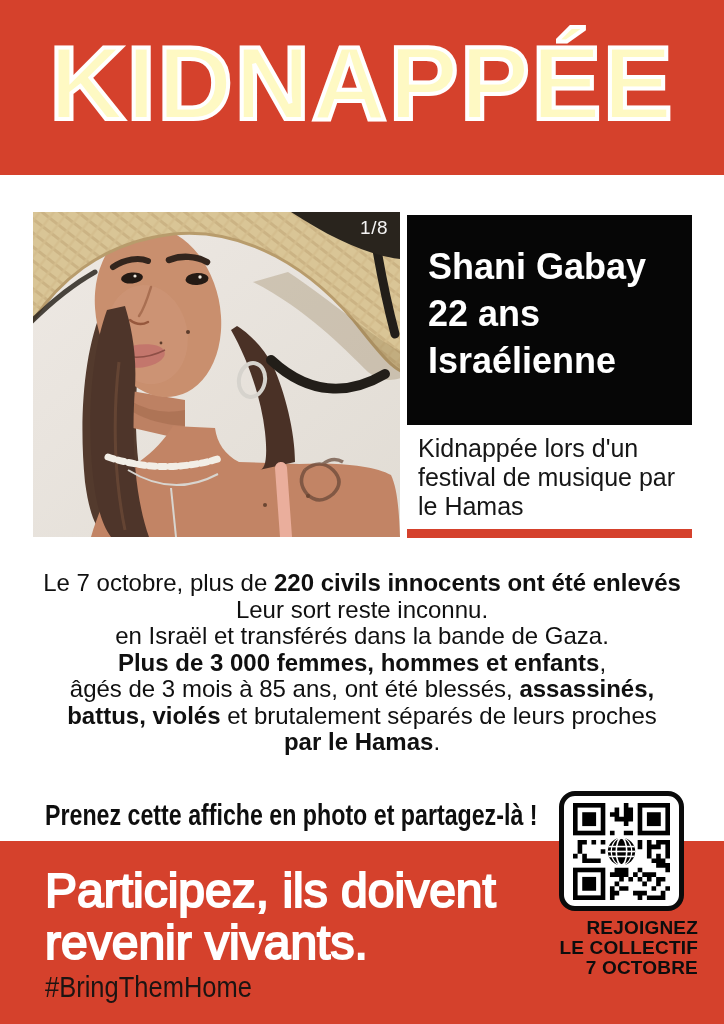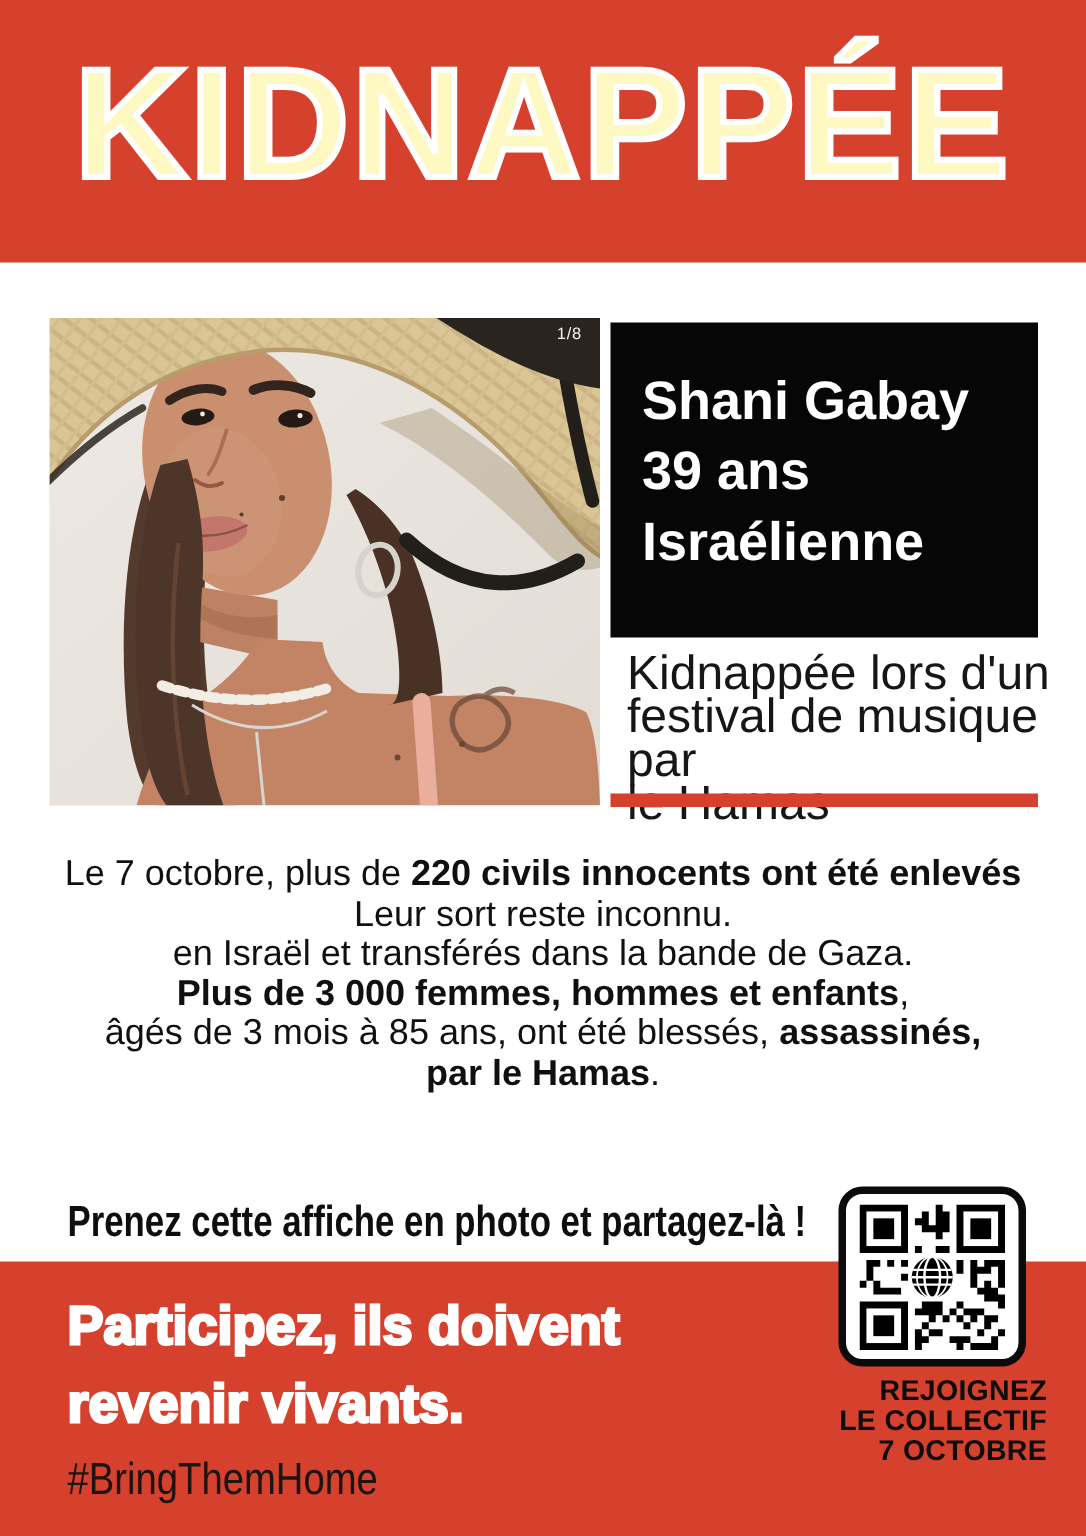--- a/index.html
+++ b/index.html
@@ -9,39 +9,39 @@
     --red:#d5412c; --ink:#0c0c0c;
   }
   
   .banner-top{position:absolute;left:0;top:0;width:724px;height:175px;background:var(--red);
     display:flex;align-items:center;justify-content:center;}
   .banner-title{font-size:104px;font-weight:700;color:#fef9c3;letter-spacing:2px;
     -webkit-text-stroke:4px #fff;padding-bottom:8px;white-space:nowrap;}
   
   .photo{position:absolute;left:33px;top:212px;width:367px;height:325px;overflow:hidden;background:#eae6e1;}
   .photo svg{display:block;}
-  .photo-corner{position:absolute;top:5px;right:12px;color:#fff;font-size:11px;opacity:.95;letter-spacing:.5px;}
+  .photo-corner{position:absolute;top:5px;right:12px;color:#fff;font-size:19px;opacity:.95;letter-spacing:.5px;}
   
   .info-box{position:absolute;left:407px;top:215px;width:285px;height:210px;background:#060606;
     color:#fff;box-sizing:border-box;padding:28px 8px 15px 21px;}
   .info-line{font-size:36px;font-weight:700;line-height:47px;white-space:nowrap;}
   
-  .context{position:absolute;left:418px;top:434px;width:300px;font-size:32px;line-height:29px;color:#161616;}
+  .context{position:absolute;left:418px;top:434px;width:300px;font-size:25px;line-height:29px;color:#161616;}
   .context .bold{font-weight:400;}
   .red-underline{position:absolute;left:407px;top:529px;width:285px;height:9px;background:var(--red);}
   
   .body-text{position:absolute;left:0;top:570px;width:724px;text-align:center;
     font-size:24px;line-height:26.5px;color:#101010;}
   .body-text b{font-weight:700;}
   
   .share-line{position:absolute;left:45px;top:799px;font-size:29px;font-weight:700;color:#0e0e0e;
     transform:scaleX(.8);transform-origin:left top;white-space:nowrap;}
   
   .banner-bottom{position:absolute;left:0;top:841px;width:724px;height:183px;background:var(--red);}
-  .cta{position:absolute;left:45px;color:#fff;font-weight:700;font-size:36px;
+  .cta{position:absolute;left:45px;color:#fff;font-weight:400;font-size:48px;
     -webkit-text-stroke:2px #fff;white-space:nowrap;}
   .cta1{top:22px;} .cta2{top:74px;}
   .hashtag{position:absolute;left:45px;top:129px;font-size:30px;color:#1c1412;
     transform:scaleX(.85);transform-origin:left top;white-space:nowrap;}
   
   .qr-box{position:absolute;left:559px;top:791px;width:125px;height:120px;background:#fff;
     border:5px solid #0b0b0b;border-radius:16px;box-sizing:border-box;
     display:flex;align-items:center;justify-content:center;z-index:2;}
   .qr-caption{position:absolute;left:546px;top:918px;width:152px;text-align:right;
     font-size:19px;font-weight:700;line-height:20px;color:#0d0d0d;letter-spacing:.2px;z-index:2;}
@@ -125,37 +125,38 @@
     <path d="M248,256 L253,325" stroke="#eaae9c" stroke-width="12" stroke-linecap="round"></path>
     <path d="M272,258 q15,-12 28,0 q12,12 0,24 q-14,12 -26,0 q-10,-12 -2,-24 M290,252 q10,-8 20,-2" stroke="#654636" stroke-width="3.5" fill="none" opacity=".7"></path>
     <circle cx="232" cy="293" r="2" fill="#6b4632"></circle>
     <circle cx="275" cy="284" r="2" fill="#6b4632"></circle>
   </svg>
   <div class="photo-corner">1/8</div>
 </div>
 
 <section class="info-box">
   <div class="info-line">Shani Gabay</div>
-  <div class="info-line">39 ans</div>
+  <div class="info-line">22 ans</div>
   <div class="info-line">Israélienne</div>
 </section>
 
 <section class="context">
   <div>Kidnappée lors d'un</div>
   <div>festival de musique par</div>
   <div class="bold">le Hamas</div>
 </section>
 <div class="red-underline"></div>
 
 <section class="body-text">
   <div><span>Le 7 octobre, plus de </span><b>220 civils innocents ont été enlevés</b></div>
   <div><span>Leur sort reste inconnu.</span></div>
   <div><span>en Israël et transférés dans la bande de Gaza.</span></div>
   <div><b>Plus de 3 000 femmes, hommes et enfants</b><span>,</span></div>
   <div><span>âgés de 3 mois à 85 ans, ont été blessés, </span><b>assassinés,</b></div>
+  <div><b>battus, violés</b><span> et brutalement séparés de leurs proches</span></div>
   <div><b>par le Hamas</b><span>.</span></div>
 </section>
 
 <div class="share-line">Prenez cette affiche en photo et partagez-là !</div>
 
 <footer class="banner-bottom">
   <div class="cta cta1">Participez, ils doivent</div>
   <div class="cta cta2">revenir vivants.</div>
   <div class="hashtag">#BringThemHome</div>
 </footer>

